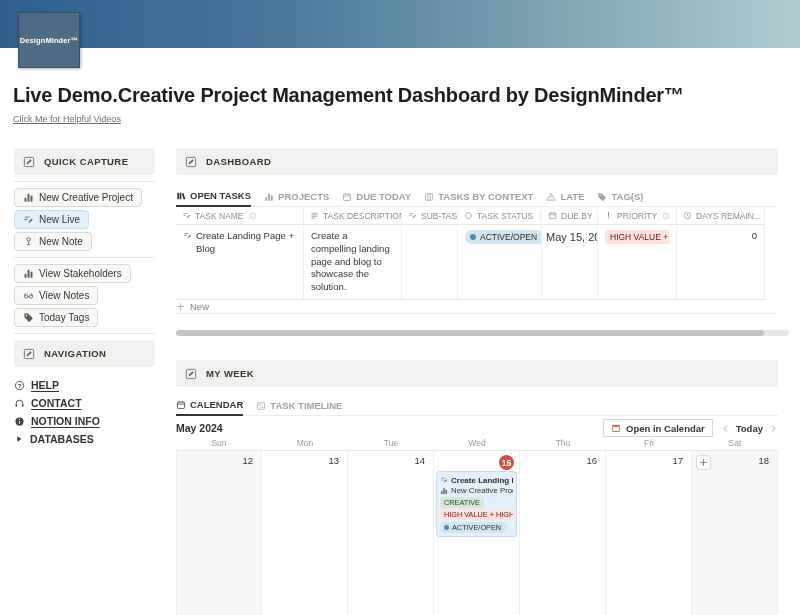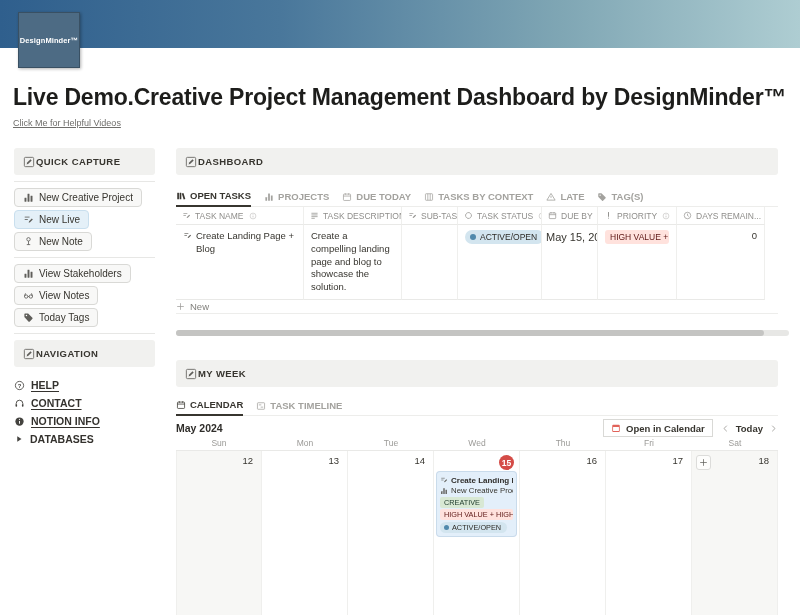--- a/index.html
+++ b/index.html
@@ -10,30 +10,30 @@
   
   .banner{position:absolute;top:0;left:0;width:800px;height:48px;
           background:linear-gradient(90deg,#2f5f8d 0%,#49779b 35%,#7fa6b4 70%,#aecdd2 100%)}
   .logo{position:absolute;top:12px;left:18px;width:62px;height:56px;background:#4d6b84;
         border:1px solid rgba(0,0,0,.25);box-shadow:1px 1px 3px rgba(0,0,0,.3);
         display:flex;align-items:center;justify-content:center;z-index:2}
   .logo span{color:#fff;font-weight:700;font-size:7.5px;letter-spacing:.1px}
 
   
   .title-wrap{position:absolute;top:84px;left:13px;width:780px}
-  .page-title{font-size:23px;font-weight:700;color:#1d1d1b;letter-spacing:-.2px}
+  .page-title{font-size:20px;font-weight:700;color:#1d1d1b;letter-spacing:-.2px}
   .help-link{display:inline-block;margin-top:7px;font-size:9px;color:#6f6e6b;
              text-decoration:underline;cursor:pointer}
 
   
   .sidebar{position:absolute;left:14px;top:148px;width:141px}
   .content{position:absolute;left:176px;top:148px;width:602px}
 
   
-  .section-header{display:flex;align-items:center;gap:1px;height:27px;background:#f1f1ef;
+  .section-header{display:flex;align-items:center;gap:9px;height:27px;background:#f1f1ef;
                   border-radius:3px;padding:0 9px;color:#454440}
   .sh-label{font-size:9.5px;font-weight:600;letter-spacing:.4px;color:#37352f}
 
   
   .icon{display:inline-flex;flex:none;color:#5f5e5a}
   .icon svg{width:100%;height:100%;display:block}
   .i12{width:12px;height:12px}.i11{width:11px;height:11px}
   .i10{width:10px;height:10px}.i9{width:9px;height:9px}.i8{width:8px;height:8px}
 
   

